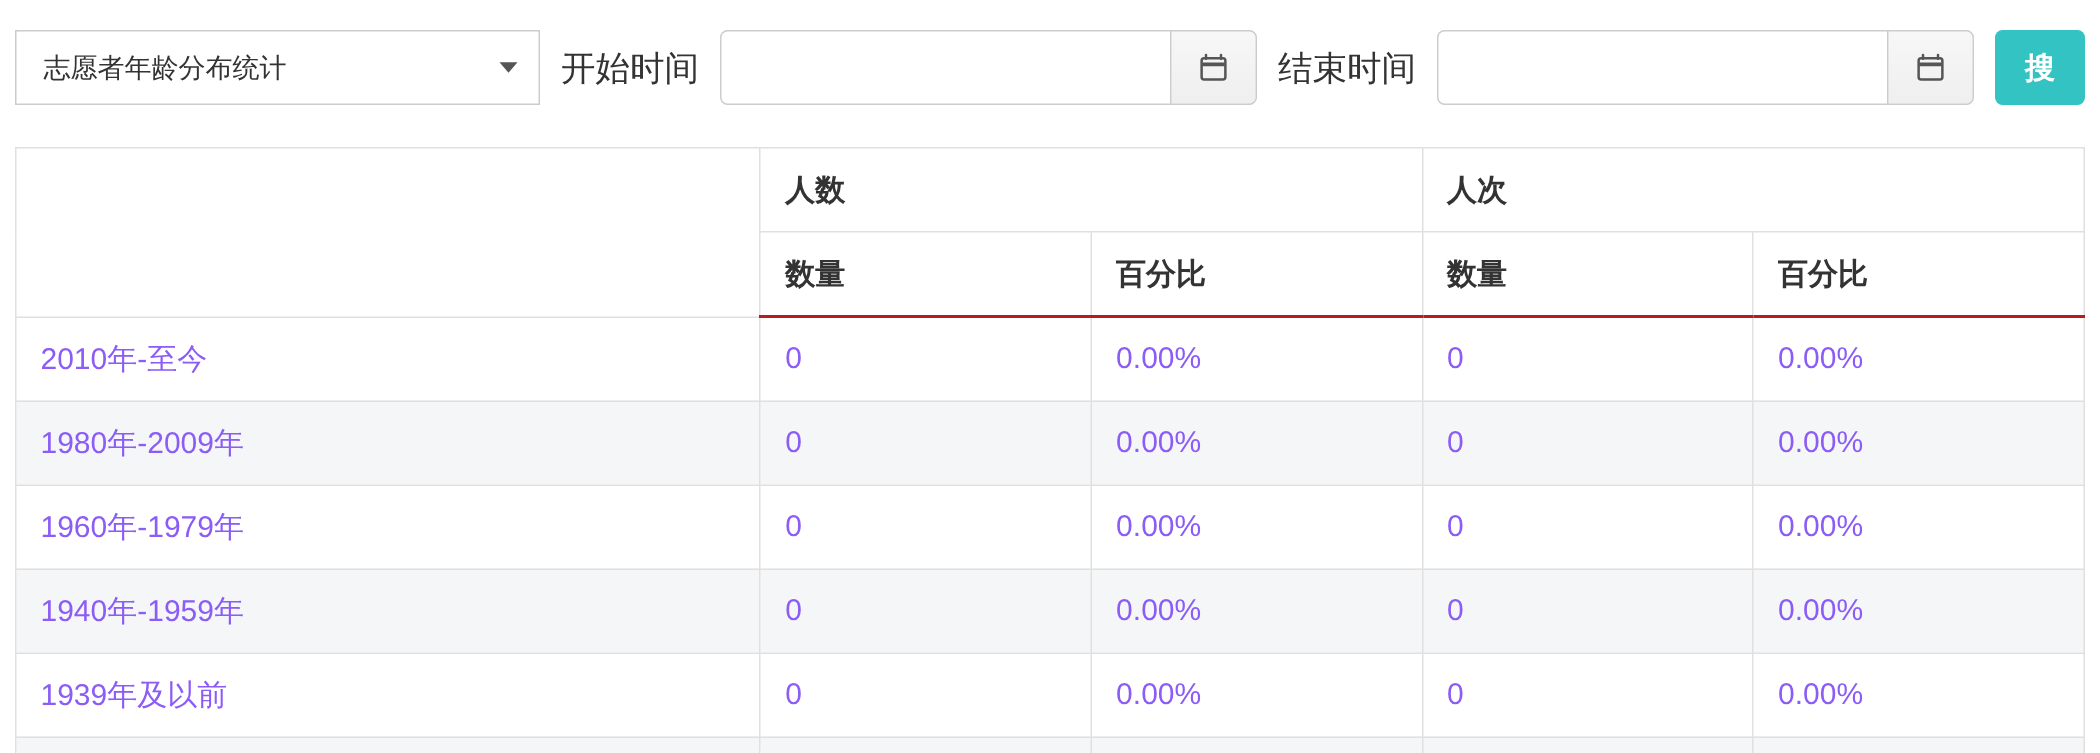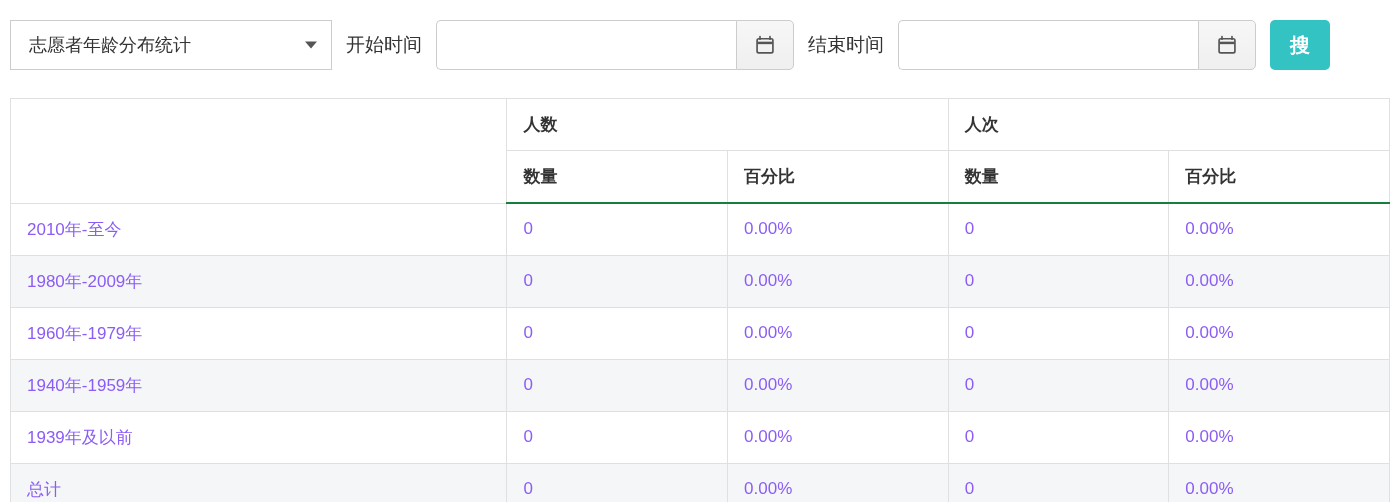--- a/index.html
+++ b/index.html
@@ -18,41 +18,41 @@
 
   
   .filter-bar {
     display: flex;
     align-items: center;
     gap: 14px;
     margin-bottom: 28px;
   }
   .select-wrap {
     position: relative;
-    width: 322px;
+    width: 355px;
     height: 50px;
     border: 1px solid #ccc;
     background: #fff;
     display: flex;
     align-items: center;
     padding: 0 40px 0 18px;
     cursor: pointer;
   }
   .select-wrap .caret {
     position: absolute;
     right: 14px;
     top: 50%;
     transform: translateY(-50%);
     width: 0; height: 0;
     border-left: 6px solid transparent;
     border-right: 6px solid transparent;
     border-top: 7px solid #555;
   }
   .fld-label {
-    font-size: 19px;
+    font-size: 23px;
     color: #333;
     white-space: nowrap;
   }
   .date-group {
     display: flex;
     align-items: stretch;
     height: 50px;
   }
   .date-input {
     width: 300px;
@@ -95,27 +95,27 @@
   
   table.data {
     width: 100%;
     border-collapse: collapse;
     table-layout: fixed;
   }
   table.data th, table.data td {
     border: 1px solid #e0e0e0;
     padding: 14px 16px;
     text-align: left;
-    font-size: 17px;
+    font-size: 20px;
     vertical-align: middle;
   }
   table.data th {
     font-weight: 700;
     background: #fff;
-    border-bottom: 2px solid #15803d;
+    border-bottom: 2px solid #b91c1c;
   }
   table.data thead tr.group-row th {
     border-bottom: 1px solid #e0e0e0;
   }
   table.data tbody tr:nth-child(even) td {
     background: #f5f6f7;
   }
   table.data td {
     color: #8b5cf6;
   }

